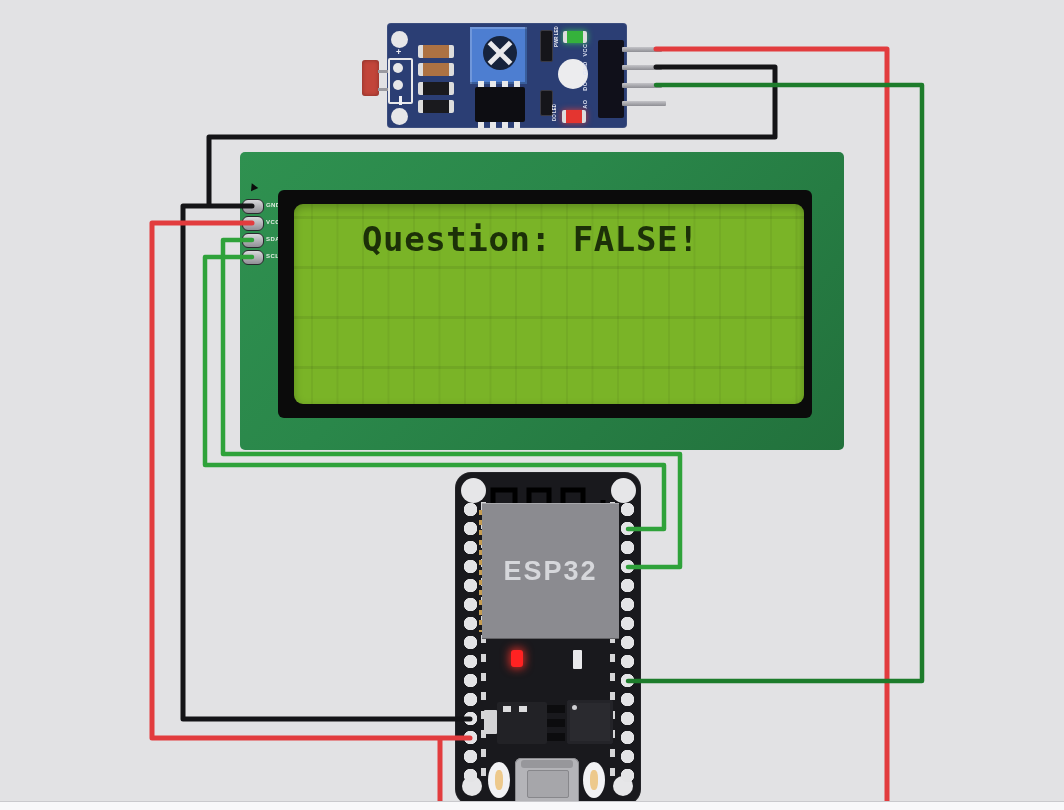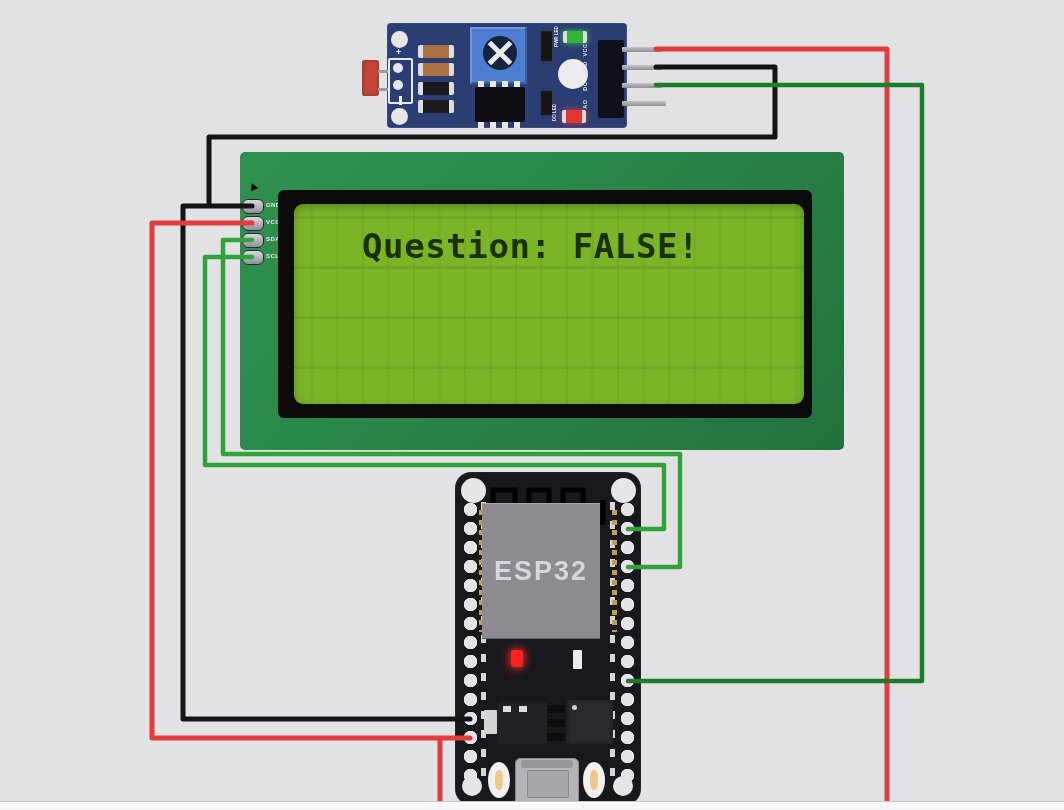--- a/index.html
+++ b/index.html
@@ -31,27 +31,27 @@
   .s-pinlabel{width:30px;height:10px;font-size:5.5px;font-weight:bold;color:#dfe3f2;transform:rotate(-90deg);text-align:center;letter-spacing:.5px;}
   .s-ledlabel{width:26px;height:9px;font-size:4.5px;font-weight:bold;color:#e8e8f0;transform:rotate(-90deg);text-align:center;}
 
   
   .lcd{left:240px;top:152px;width:604px;height:298px;background:linear-gradient(135deg,#2f9150 0%,#2a874a 40%,#22713c 100%);border-radius:5px;}
   .lcd-pin{left:2px;width:20px;height:13px;background:linear-gradient(to bottom,#d9d9dc,#8f8f95);border:1px solid #2a2a2e;border-radius:6px;}
   .lcd-pinlabel{left:26px;width:26px;font-size:6px;font-weight:bold;color:#e4eee4;letter-spacing:.4px;}
   .pin1-marker{left:9px;top:33px;width:0;height:0;border-left:4px solid transparent;border-right:4px solid transparent;border-top:7px solid #0c0c0c;transform:rotate(35deg);}
   .lcd-bezel{left:38px;top:38px;width:534px;height:228px;background:#0b0b0b;border-radius:6px;}
   .lcd-screen{left:54px;top:52px;width:510px;height:200px;border-radius:9px;background-color:var(--lcd_screen,#7ab427);background-image:linear-gradient(to right,rgba(0,0,0,.05) 1.5px,transparent 1.5px),linear-gradient(to bottom,rgba(0,0,0,.07) 3px,transparent 3px);background-size:25.5px 100%,100% 50px;background-position:17px 0,0 62px;box-shadow:inset 0 3px 8px rgba(0,0,0,.25);}
-  .lcd-text{left:54px;top:59px;width:510px;padding:15px 0 0 68px;font-family:"DejaVu Sans Mono",monospace;font-weight:bold;font-size:34px;line-height:40px;letter-spacing:.6px;color:#1c3008;white-space:pre;}
+  .lcd-text{left:54px;top:52px;width:510px;padding:15px 0 0 68px;font-family:"DejaVu Sans Mono",monospace;font-weight:bold;font-size:34px;line-height:40px;letter-spacing:.6px;color:#1c3008;white-space:pre;}
 
   
   .esp{left:455px;top:472px;width:186px;height:333px;background:#19191d;border-radius:16px;box-shadow:inset 0 0 0 1px rgba(255,255,255,.05);}
   .e-holes{width:15px;height:285px;background-image:radial-gradient(circle at 7.5px 9.5px,#e4e4e6 6.5px,transparent 7px);background-size:15px 19px;}
   .e-pads{width:5px;height:283px;background:repeating-linear-gradient(to bottom,#d6d6d8 0 8px,transparent 8px 19px);}
-  .e-module{left:27px;top:31px;width:118px;height:136px;background:#8b8b90;box-shadow:inset 0 1px 0 rgba(255,255,255,.25),inset 0 -1px 0 rgba(0,0,0,.3);display:flex;align-items:center;justify-content:center;}
+  .e-module{left:27px;top:31px;width:137px;height:136px;background:#8b8b90;box-shadow:inset 0 1px 0 rgba(255,255,255,.25),inset 0 -1px 0 rgba(0,0,0,.3);display:flex;align-items:center;justify-content:center;}
   .e-module span{color:#d6d7db;font-size:27px;font-weight:bold;letter-spacing:2px;}
   .e-cast-v{width:5px;height:122px;background:repeating-linear-gradient(to bottom,#c59d52 0 5px,transparent 5px 10px);}
   .e-cast-h{width:106px;height:5px;background:repeating-linear-gradient(to right,#c59d52 0 5px,transparent 5px 10px);}
   .e-led-red{left:56px;top:178px;width:12px;height:17px;background:#ff2222;border-radius:3px;box-shadow:0 0 9px 2px rgba(255,50,40,.75);}
   .e-white{left:118px;top:178px;width:9px;height:19px;background:#e9e9eb;border-radius:1px;}
   .e-reg{left:42px;top:230px;width:50px;height:42px;background:#222226;border-radius:2px;}
   .e-reg-tab{left:29px;top:238px;width:13px;height:24px;background:#d4d4d6;border-radius:1px;}
   .e-reg-legs{left:92px;top:233px;width:18px;height:40px;background:repeating-linear-gradient(to bottom,#0c0c0e 0 8px,transparent 8px 14px);}
   .e-reg-marks{left:48px;top:234px;width:26px;height:6px;background:repeating-linear-gradient(to right,#dcdcde 0 8px,transparent 8px 16px);}
   .e-qfn{left:112px;top:228px;width:46px;height:44px;background:#2a2a2f;border-radius:3px;box-shadow:inset 0 0 0 3px #242429;}

